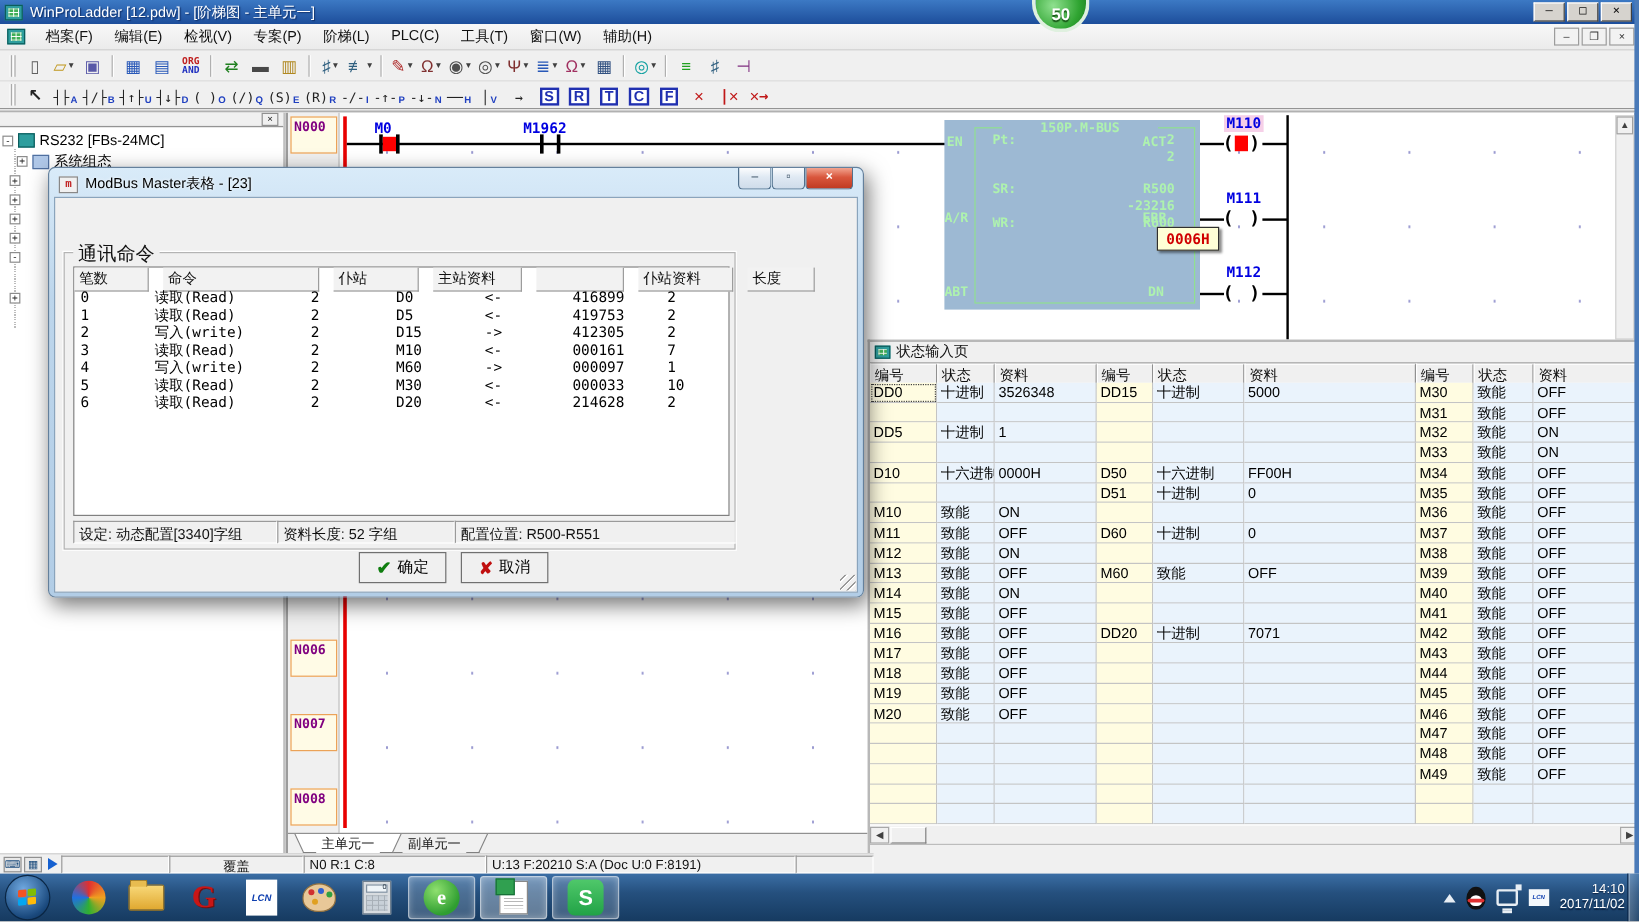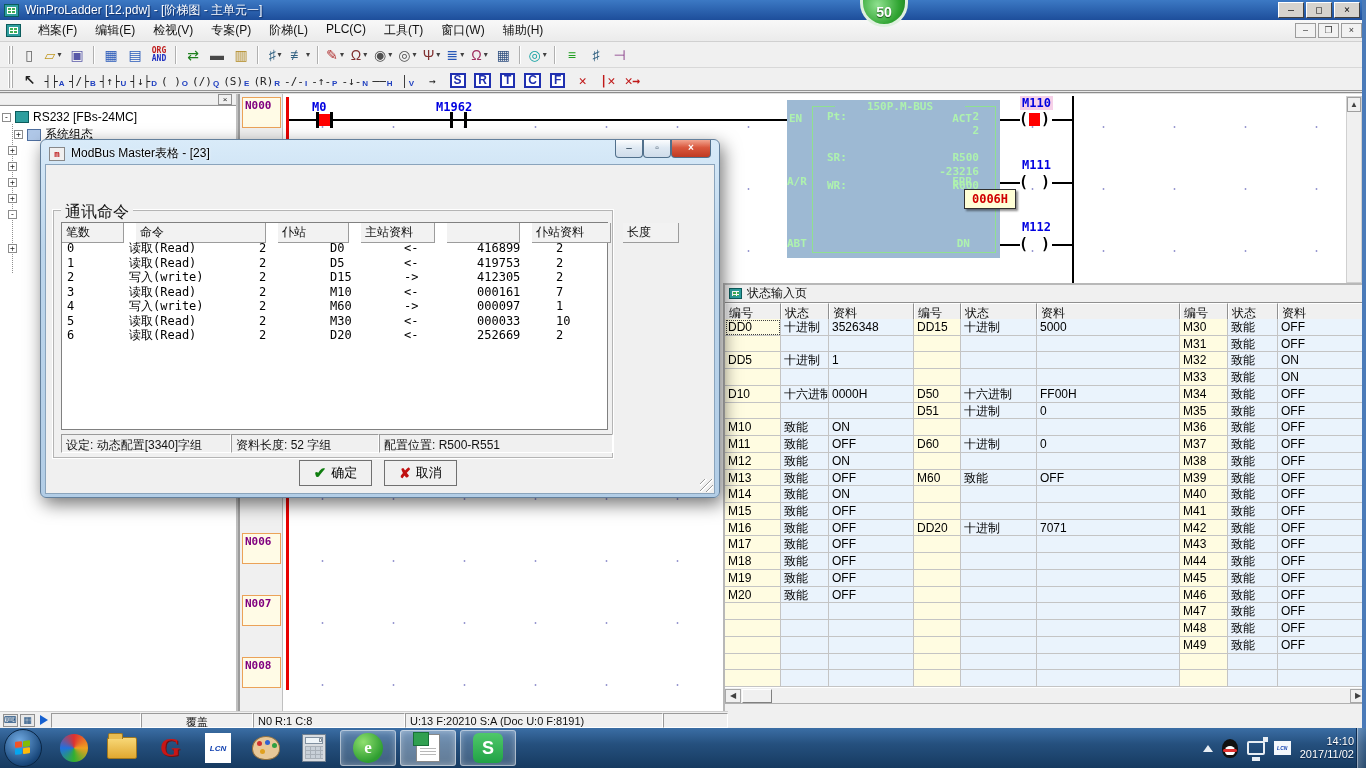--- a/index.html
+++ b/index.html
@@ -734,20 +734,24 @@
     <div id="sphsb">
       <span class="hsb-ar">◀</span>
       <span id="hsb-thumb"></span>
       <span class="hsb-ar" style="position:absolute;right:0;">▶</span>
     </div>
     <div id="sptabs">
       <span class="btab">StatusPage0</span>
     </div>
   </div>
 
+  <div id="ltabs" class="abs">
+    <span class="btab active">主单元一</span>
+    <span class="btab">副单元一</span>
+  </div>
 
   <div id="dialog" class="abs">
     <div id="dlg-title">
       <span id="dlg-icon">m</span>
       <span class="txt">ModBus Master表格 - [23]</span>
       <span id="dlg-btns">
         <span class="aerob">–</span>
         <span class="aerob">▫</span>
         <span class="aerob close">×</span>
       </span>
@@ -806,21 +810,21 @@
               <div class="dtd">2</div>
               <div class="dtd">M30</div>
               <div class="dtd" style="text-align: left;">&lt;-</div>
               <div class="dtd">000033</div>
               <div class="dtd">10</div>
               <div class="dtd">6</div>
               <div class="dtd">读取(Read)</div>
               <div class="dtd">2</div>
               <div class="dtd">D20</div>
               <div class="dtd" style="text-align: left;">&lt;-</div>
-              <div class="dtd">252669</div>
+              <div class="dtd">214628</div>
               <div class="dtd">2</div>
             </div>
         </div>
         <div id="dlg-strips">
             <div class="strip" style="width: 170px;">设定: 动态配置[3340]字组</div>
             <div class="strip" style="width: 148px;">资料长度: 52 字组</div>
             <div class="strip" style="width: 234px;">配置位置: R500-R551</div>
           </div>
       </div>
       <div id="dlg-okrow">

